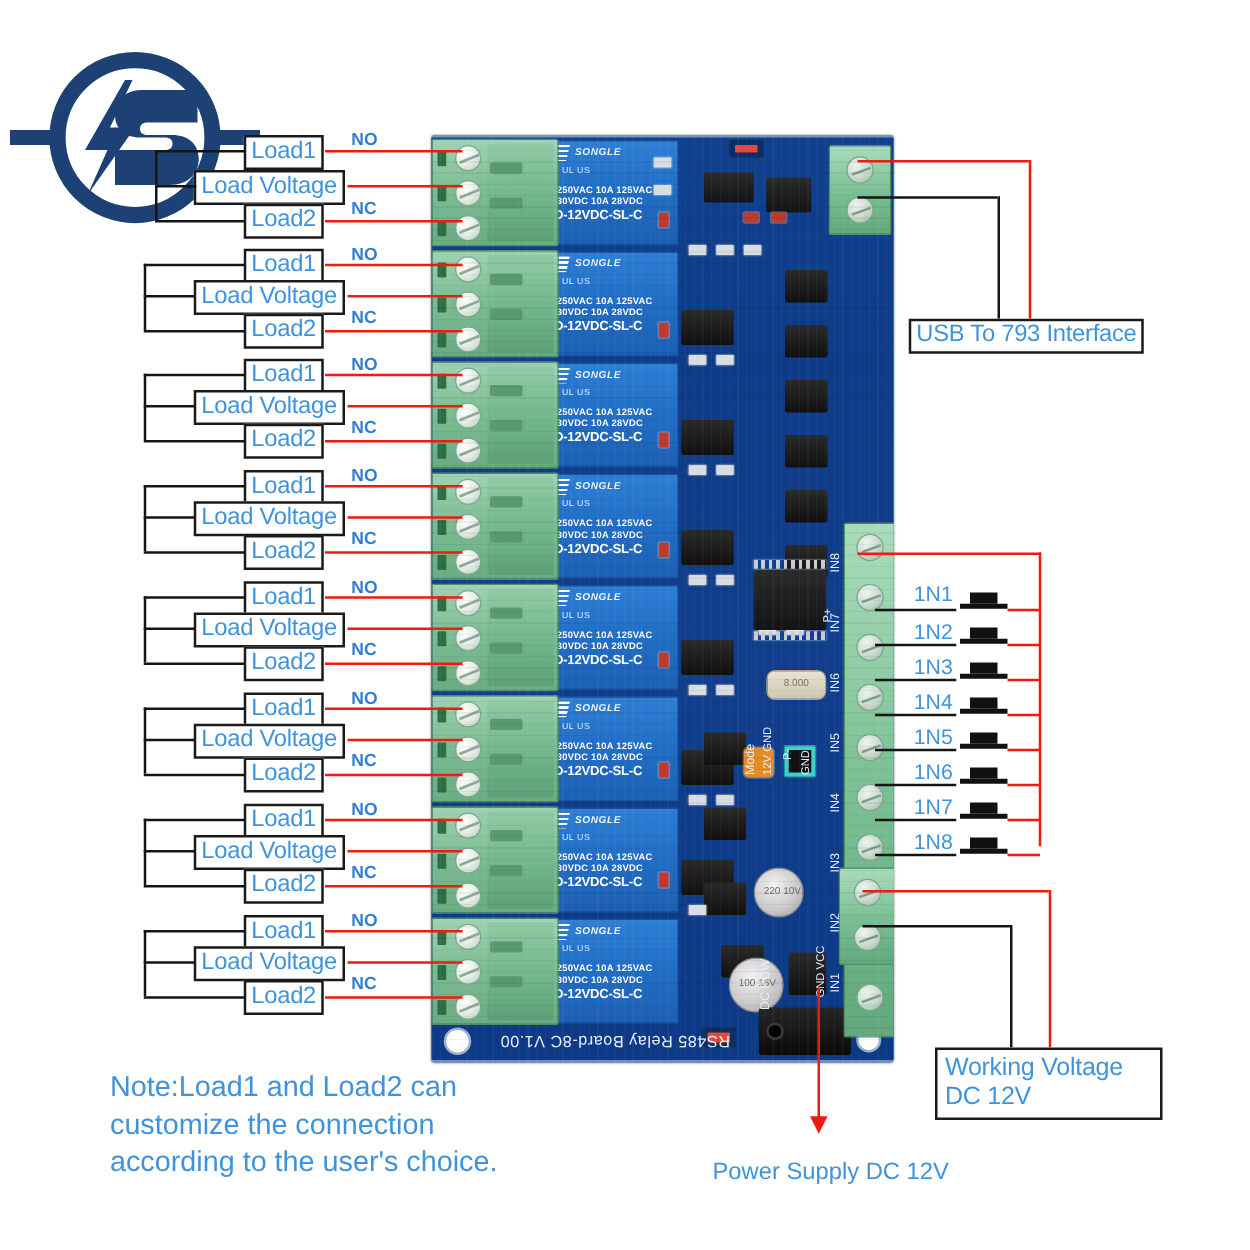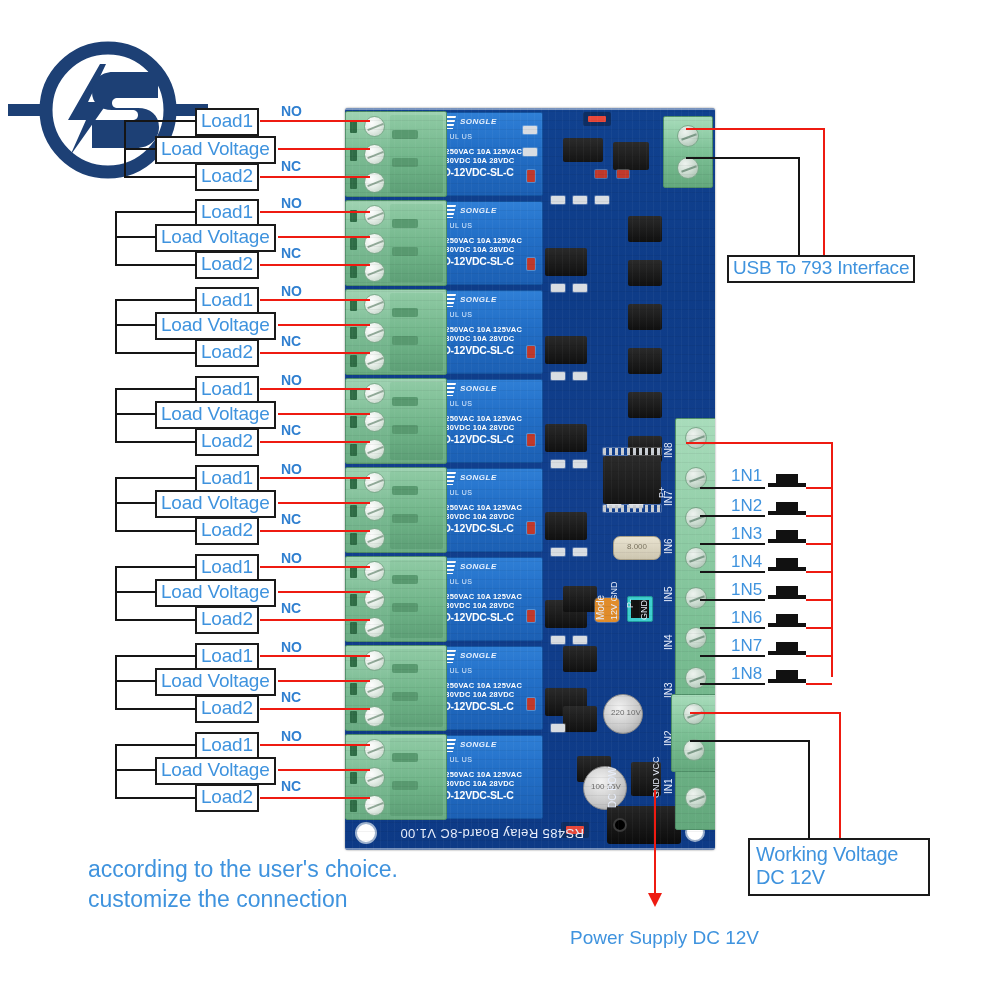--- a/index.html
+++ b/index.html
@@ -691,17 +691,18 @@
     </div>
   </div>
 
   <div>
     <div class="rwire-v" style="left:654px;top:790px;height:104px;"></div>
     <div class="arrow-dn" style="left:648px;top:893px;"></div>
     <div class="txt" style="left:570px;top:927px;font-size:19px;">Power Supply DC 12V</div>
   </div>
 
   <div class="txt note" style="left:88px;top:855px;width:400px;">
+    <div>Note:Load1 and Load2 can</div>
+    <div>customize the connection</div>
     <div>according to the user's choice.</div>
-    <div>customize the connection</div>
   </div>
 
 </div>
 
 </body></html>

